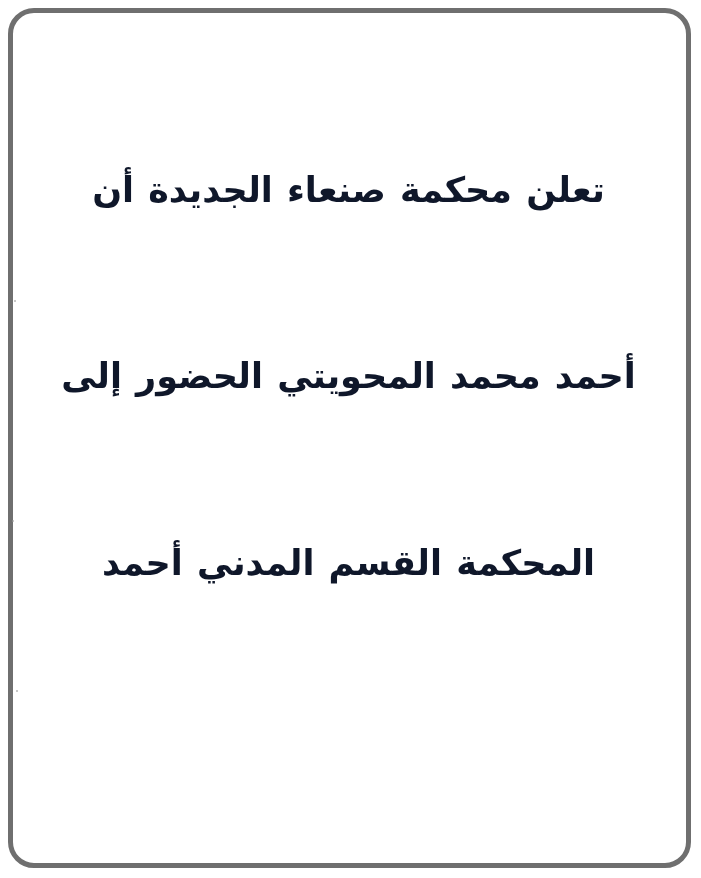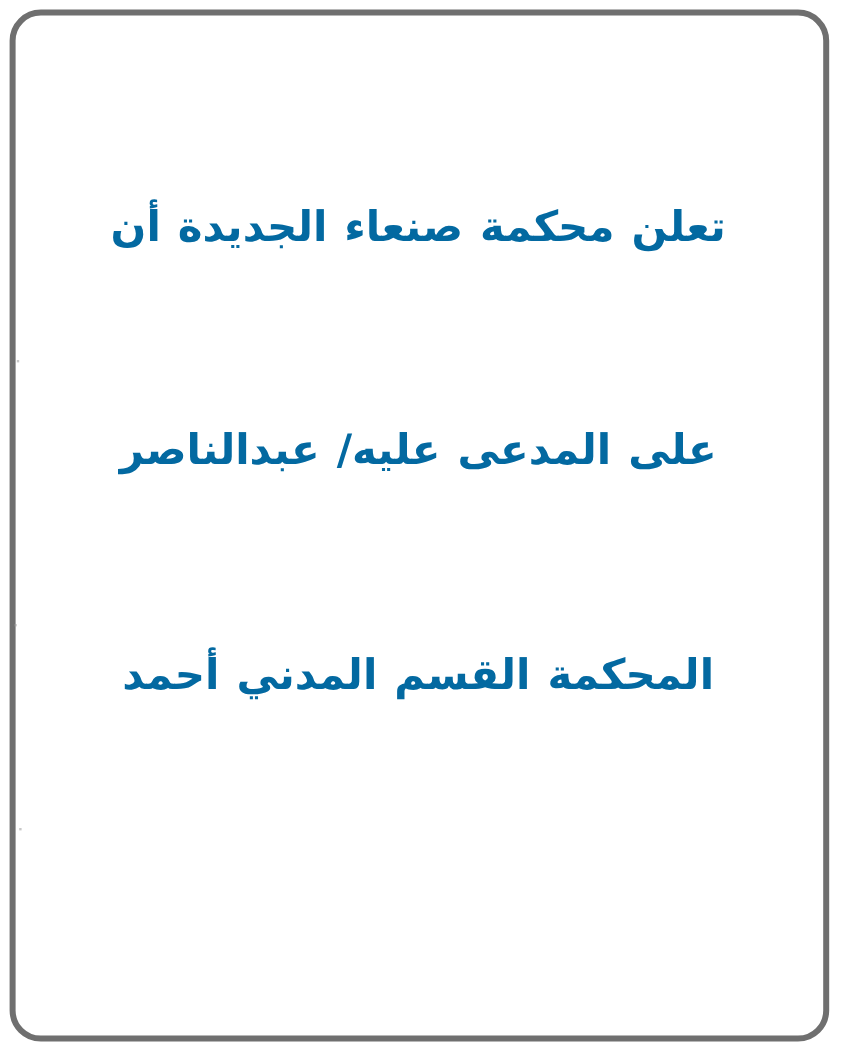--- a/index.html
+++ b/index.html
@@ -38,21 +38,21 @@
   }
   .notice {
     position: absolute;
     top: 34px;
     right: 30px;
     left: 26px;
     bottom: 20px;
     direction: rtl;
     text-align: justify;
     text-align-last: center;
-    color: #0369a1;
+    color: #0f172a;
     font-family: "DejaVu Sans", "Liberation Sans", sans-serif;
     font-weight: 700;
     font-size: 35px;
     line-height: 1.78;
     letter-spacing: 0px;
     word-spacing: 2px;
     white-space: pre-wrap;
     overflow: hidden;
   }
   .notice-line {
@@ -70,21 +70,21 @@
 </head>
 <body>
 
 <div class="page">
   <div class="frame-outer">
     <div class="frame-inner"></div>
   </div>
 
   <div class="notice">
     <span class="notice-line">تعلن محكمة صنعاء الجديدة أن</span>
-    <span class="notice-line">على المدعى عليه/ عبدالناصر</span>
+    <span class="notice-line">أحمد محمد المحويتي الحضور إلى</span>
     <span class="notice-line">المحكمة القسم المدني أحمد</span>
     
     
     
     
     
     
     
     
   </div>

